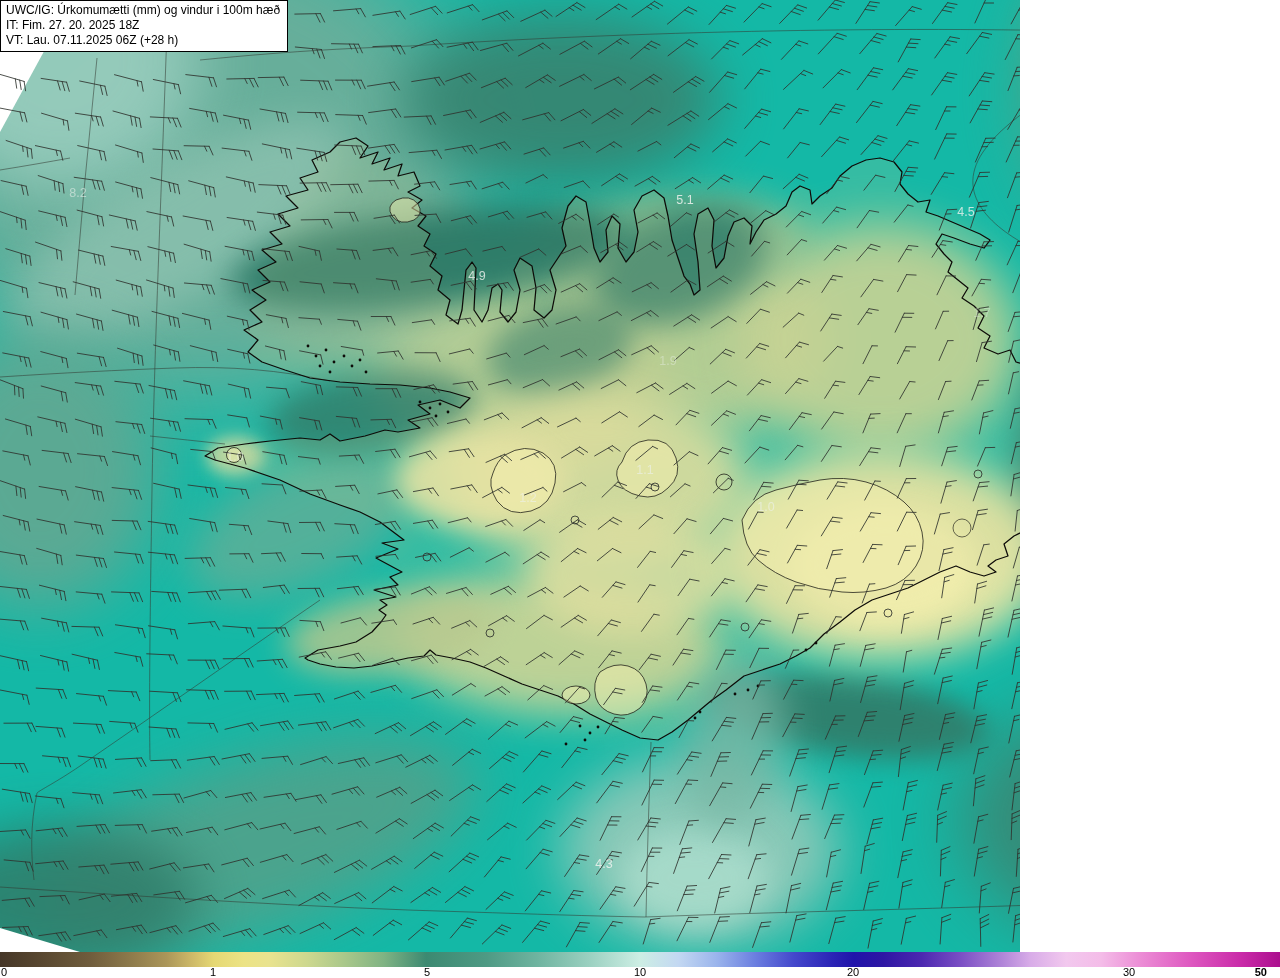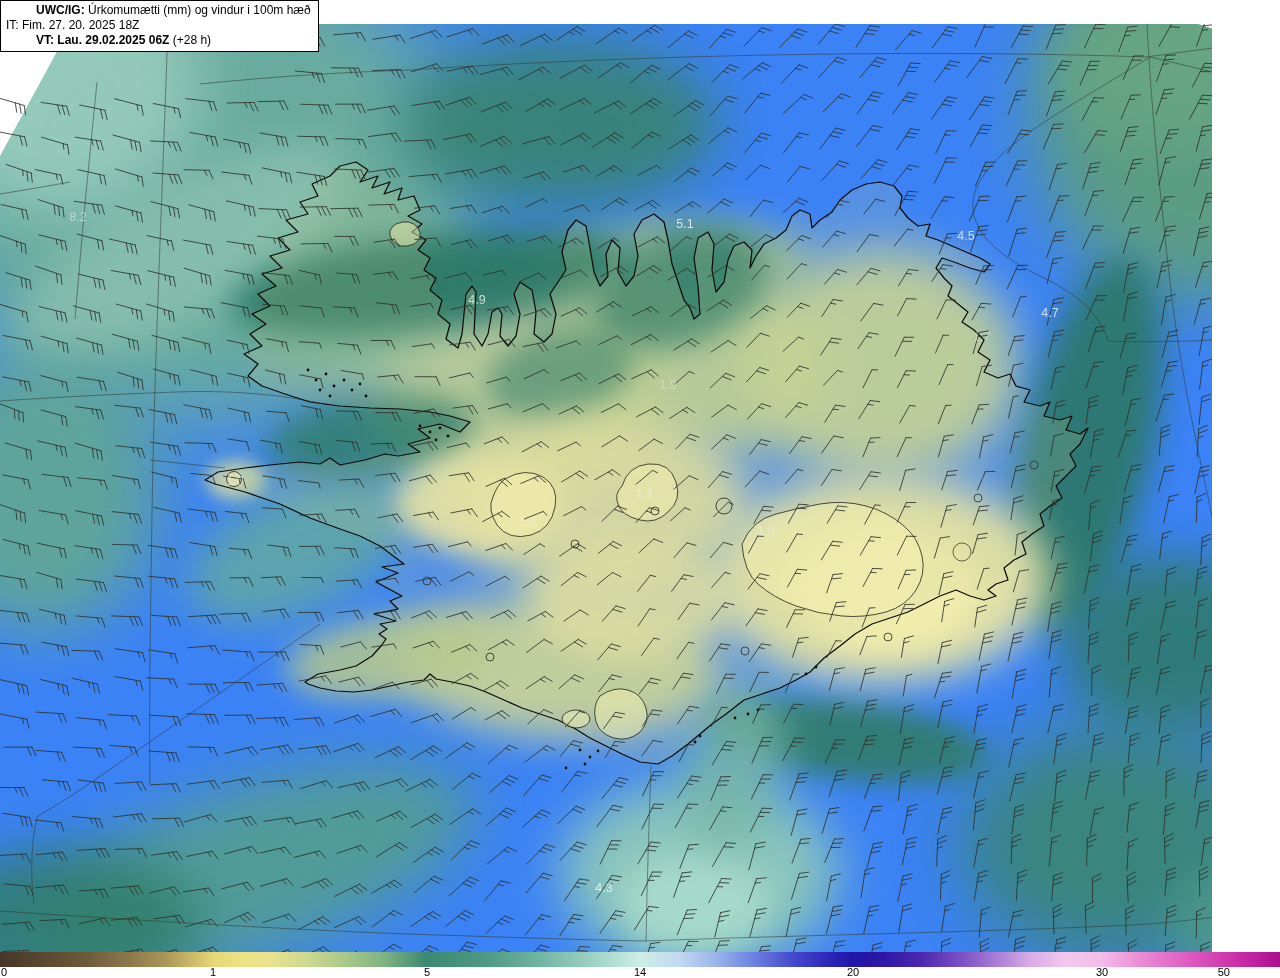--- a/index.html
+++ b/index.html
@@ -1,32 +1,32 @@
 <!DOCTYPE html>
 <html><head>
 <meta charset="utf-8">
 <style>
   html,body{margin:0;padding:0;background:#ffffff;}
   #stage{position:relative;width:1280px;height:978px;overflow:hidden;background:#ffffff;
          font-family:"Liberation Sans","DejaVu Sans",sans-serif;}
   
-  #map{position:absolute;left:0;top:0;width:1212px;height:952px;overflow:hidden;background:#3b82f6;margin-top:24px;}
+  #map{position:absolute;left:0;top:0;width:1020px;height:952px;overflow:hidden;background:#14b8a6;}
   .blob{position:absolute;border-radius:50%;}
   #overlay{position:absolute;left:0;top:0;width:1280px;height:952px;}
   
   #titlebox{position:absolute;left:0;top:0;background:#ffffff;border:1px solid #000;
             padding:2px 7px 3px 5px;font-size:12px;line-height:15px;color:#000;white-space:nowrap;z-index:30;}
-  #titlebox .b{font-weight:bold;margin-left:30px;}
+  #titlebox .b{font-weight:normal;}
   
   #colorbar{position:absolute;left:0;top:952px;width:1280px;height:15px;z-index:20;}
   #cbticks{position:absolute;left:0;top:967px;width:1280px;height:11px;background:#ffffff;z-index:20;
            font-size:11px;line-height:11px;color:#000;}
   .tick{position:absolute;top:0;transform:translateX(-50%);}
   .tick.first{transform:none;left:1px;}
-  .tick.last{transform:translateX(-100%);left:1230px;}
+  .tick.last{transform:translateX(-100%);left:1267px;font-weight:bold;}
 </style>
 </head>
 <body>
 
 <div id="stage">
 
   <div id="map">
     <div id="blobs">
         <div class="blob" style="left: 235px; top: 162px; width: 230px; height: 200px; background: rgb(164, 194, 142); filter: blur(20px); transform: rotate(0deg); opacity: 0.9;"></div>
         <div class="blob" style="left: 370px; top: 265px; width: 300px; height: 210px; background: rgb(194, 208, 148); filter: blur(24px); transform: rotate(0deg); opacity: 0.9;"></div>
@@ -150,28 +150,28 @@
           <text x="766" y="511" text-anchor="middle" font-size="12.5" fill="#eef2ee" opacity="0.6" font-family="&quot;Liberation Sans&quot;,&quot;DejaVu Sans&quot;,sans-serif">1.0</text>
           <text x="235" y="461" text-anchor="middle" font-size="12.5" fill="#eef2ee" opacity="0.5" font-family="&quot;Liberation Sans&quot;,&quot;DejaVu Sans&quot;,sans-serif">1.0</text>
           <text x="604" y="868" text-anchor="middle" font-size="12.5" fill="#eef2ee" opacity="0.85" font-family="&quot;Liberation Sans&quot;,&quot;DejaVu Sans&quot;,sans-serif">4.3</text>
         </g>
     </svg>
   </div>
 
   <div id="titlebox">
     <div><span class="b">UWC/IG:</span><span> Úrkomumætti (mm) og vindur i 100m hæð</span></div>
     <div><span>IT: Fim. 27. 20. 2025 18Z</span></div>
-    <div><span class="b">VT: Lau. 29.02.2025 06Z</span><span> (+28 h)</span></div>
+    <div><span class="b">VT: Lau. 07.11.2025 06Z</span><span> (+28 h)</span></div>
   </div>
 
   <div id="colorbar" style="background: linear-gradient(to right, rgb(69, 55, 40) 0%, rgb(87, 70, 47) 3%, rgb(111, 92, 60) 7%, rgb(139, 120, 74) 10%, rgb(171, 150, 89) 13%, rgb(205, 185, 104) 15%, rgb(229, 216, 116) 16.7%, rgb(236, 227, 133) 19%, rgb(233, 227, 143) 21%, rgb(205, 216, 143) 24%, rgb(168, 199, 138) 27%, rgb(127, 179, 131) 30%, rgb(60, 137, 113) 33.3%, rgb(78, 154, 132) 38%, rgb(111, 180, 160) 42%, rgb(154, 208, 192) 46%, rgb(205, 238, 228) 50%, rgb(195, 216, 242) 53%, rgb(154, 180, 236) 56%, rgb(107, 126, 224) 59%, rgb(68, 72, 204) 62%, rgb(43, 36, 182) 65%, rgb(32, 20, 170) 66.7%, rgb(46, 23, 164) 69%, rgb(76, 40, 176) 72%, rgb(122, 78, 196) 75%, rgb(171, 128, 214) 78%, rgb(216, 172, 232) 80.5%, rgb(242, 200, 238) 83.3%, rgb(244, 188, 232) 86%, rgb(236, 142, 214) 89%, rgb(222, 88, 192) 93%, rgb(201, 42, 168) 97%, rgb(171, 15, 142) 100%);"></div>
 
   <div id="cbticks">
     <span class="tick first">0</span>
     <span class="tick" style="left:213px">1</span>
     <span class="tick" style="left:427px">5</span>
-    <span class="tick" style="left:640px">14</span>
+    <span class="tick" style="left:640px">10</span>
     <span class="tick" style="left:853px">20</span>
-    <span class="tick" style="left:1102px">30</span>
+    <span class="tick" style="left:1129px">30</span>
     <span class="tick last">50</span>
   </div>
 
 </div>
 
 </body></html>

